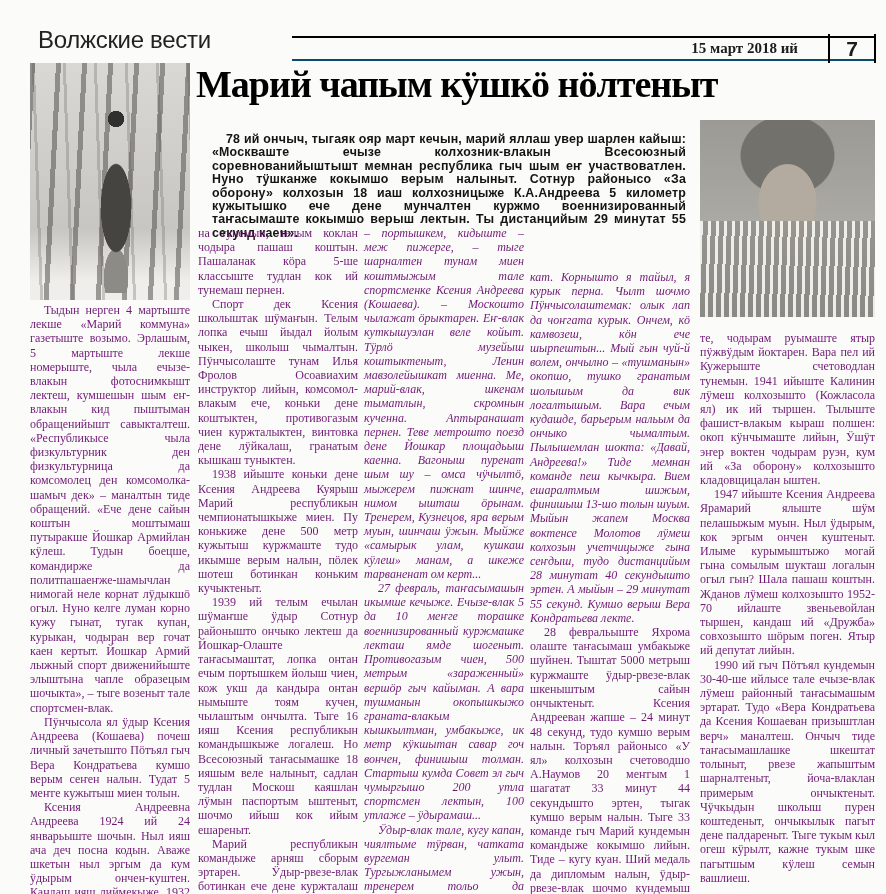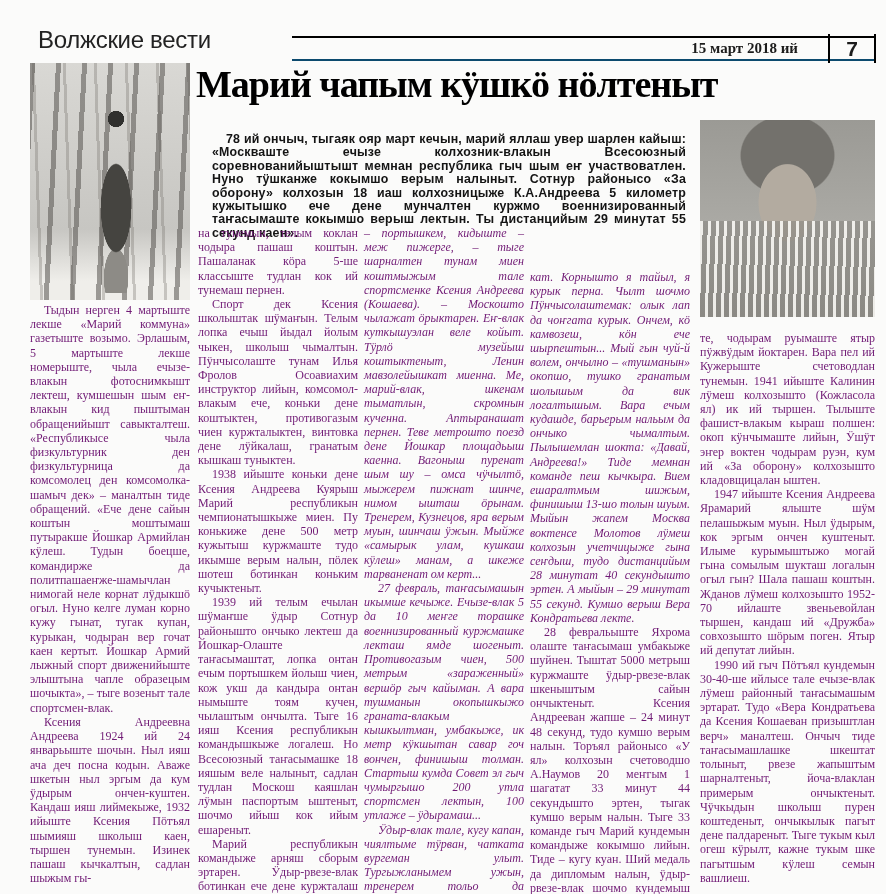--- a/index.html
+++ b/index.html
@@ -125,20 +125,21 @@
     <p>78 ий ончыч, тыгаяк ояр март кечын, марий яллаш увер шарлен кайыш: «Москваште ечызе колхозник-влакын Всесоюзный соревнованийыштышт мемнан республика гыч шым еҥ участвоватлен. Нуно тӱшканже кокымшо верым налыныт. Сотнур районысо «За оборону» колхозын 18 иаш колхозницыже К.А.Андреева 5 километр кужытышко ече дене мунчалтен куржмо военнизированный таҥасымаште кокымшо верыш лектын. Ты дистанцийым 29 минутат 55 секунд каен».</p>
   </div>
 
   <div class="photo photo-right">
     <div class="head"></div>
     <div class="fringe"></div>
   </div>
 
   <div class="col col1">
     <p>Тыдын нерген 4 мартыште лекше «Марий коммуна» газетыште возымо. Эрлашым, 5 мартыште лекше номерыште, чыла ечызе-влакын фотоснимкышт лектеш, кумшешын шым еҥ-влакын кид пыштыман обращенийышт савыкталтеш. «Республикысе чыла физкультурник ден физкультурница да комсомолец ден комсомолка-шамыч дек» – маналтын тиде обращений. «Ече дене сайын коштын моштымаш путыракше Йошкар Армийлан кӱлеш. Тудын боецше, командирже да политпашаеҥже-шамычлан нимогай неле корнат лӱдыкшӧ огыл. Нуно келге луман корно кужу гынат, тугак купан, курыкан, чодыран вер гочат каен кертыт. Йошкар Армий лыжный спорт движенийыште элыштына чапле образецым шочыкта», – тыге возеныт тале спортсмен-влак.</p>
+    <p>Пӱнчысола ял ӱдыр Ксения Андреева (Кошаева) почеш личный зачетышто Пӧтъял гыч Вера Кондратьева кумшо верым сеҥен налын. Тудат 5 меҥге кужытыш миен толын.</p>
     <p>Ксения Андреевна Андреева 1924 ий 24 январьыште шочын. Ныл ияш ача деч посна кодын. Аваже шкетын ныл эргым да кум ӱдырым ончен-куштен. Кандаш ияш лиймекыже, 1932 ийыште Ксения Пӧтъял шымияш школыш каен, тыршен тунемын. Изинек пашаш кычкалтын, садлан шыжым гы-</p>
   </div>
 
   <div class="col col2">
     <p class="cont">на тунемын, телым коклан чодыра пашаш коштын. Пашаланак кӧра 5-ше классыште тудлан кок ий тунемаш пернен.</p>
     <p>Спорт дек Ксения школыштак шӱмаҥын. Телым лопка ечыш йыдал йолым чыкен, школыш чымалтын. Пӱнчысолаште тунам Илья Фролов Осоавиахим инструктор лийын, комсомол-влакым ече, коньки дене коштыктен, противогазым чиен куржталыктен, винтовка дене лӱйкалаш, гранатым кышкаш туныктен.</p>
     <p>1938 ийыште коньки дене Ксения Андреева Куярыш Марий республикын чемпионатышкыже миен. Пу конькиже дене 500 метр кужытыш куржмаште тудо икымше верым налын, пӧлек шотеш ботинкан коньким кучыктеныт.</p>
     <p>1939 ий телым ечылан шӱмаҥше ӱдыр Сотнур районышто ончыко лектеш да Йошкар-Олаште таҥасымаштат, лопка онтан ечым портышкем йолыш чиен, кож укш да кандыра онтан нымыште тоям кучен, чылаштым ончылта. Тыге 16 ияш Ксения республикын командышкыже логалеш. Но Всесоюзный таҥасымашке 18 ияшым веле налыныт, садлан тудлан Москош каяшлан лӱмын паспортым ыштеныт, шочмо ийыш кок ийым ешареныт.</p>
     <p>Марий республикын командыже арняш сборым эртарен. Ӱдыр-рвезе-влак ботинкан ече дене куржталаш тунемыныт, ечызе костюмым налыныт, вара поезд нуным Москош наҥгаен.</p>
 

